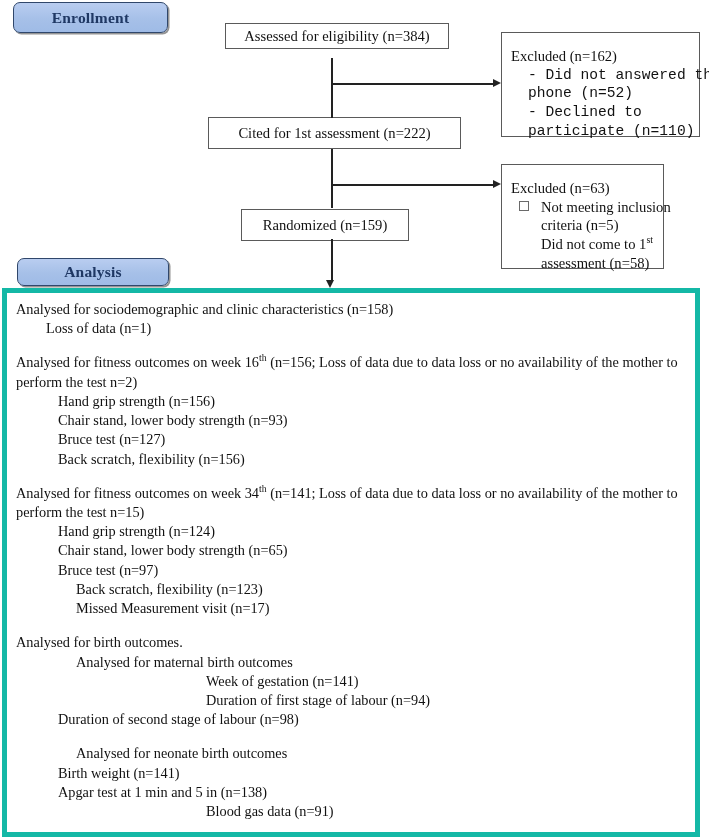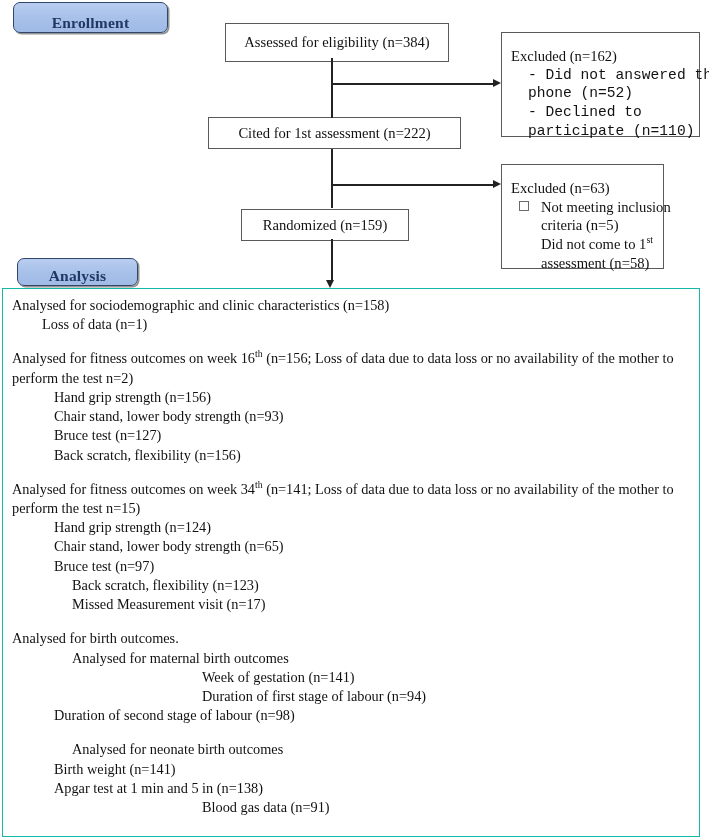--- a/index.html
+++ b/index.html
@@ -16,40 +16,40 @@
   
   .stage-badge{
     position:absolute;
     border-radius:7px;
     border:1px solid #30476b;
     background:linear-gradient(to bottom,#b9cdf0 0%,#a6c0e8 55%,#9fbbe6 100%);
     color:#1f3864;
     font-weight:bold;
     font-size:15.5px;
     letter-spacing:.2px;
-    display:flex;align-items:flex-end;justify-content:center;
+    display:flex;align-items:center;justify-content:center;
     box-shadow:1.5px 1.5px 0 rgba(60,60,60,.55);
     box-sizing:border-box;
   }
   #badge-enrollment{left:13px;top:2px;width:155px;height:31px;}
-  #badge-analysis{left:17px;top:258px;width:121px;height:28px;}
+  #badge-analysis{left:17px;top:258px;width:152px;height:28px;}
 
   
   .flow-box{
     position:absolute;
     border:1px solid #5a5a5a;
     background:#ffffff;
     box-sizing:border-box;
     font-size:14.6px;
     line-height:1.28;
   }
   .flow-box.center{display:flex;align-items:center;justify-content:center;text-align:center;}
   .flow-box.left{padding:14px 8px 6px 9px;text-align:left;}
 
-  #box-assessed{left:225px;top:23px;width:224px;height:39px;}
+  #box-assessed{left:225px;top:23px;width:224px;height:26px;}
   #box-cited{left:208px;top:117px;width:253px;height:32px;}
   #box-randomized{left:241px;top:209px;width:168px;height:32px;}
   #box-excluded-1{left:501px;top:32px;width:199px;height:105px;}
   #box-excluded-2{left:501px;top:164px;width:163px;height:105px;}
 
   .excl-line{white-space:nowrap;}
   .excl-indent{padding-left:17px;font-family:Liberation Mono, monospace;}
   .excl-bullet{position:relative;padding-left:30px;}
   .excl-bullet .sq{
     position:absolute;left:8px;top:3px;
@@ -70,21 +70,21 @@
   .arrow-down{
     position:absolute;width:0;height:0;
     border-left:4.5px solid transparent;
     border-right:4.5px solid transparent;
     border-top:8px solid #222;
   }
 
   
   #analysis-panel{
     position:absolute;left:2px;top:288px;width:698px;height:549px;
-    border:1px solid #14b8a6;
+    border:5px solid #14b8a6;
     background:#ffffff;
     box-sizing:border-box;
     padding:7px 8px 0 9px;
     font-size:14.3px;
     line-height:1.345;
   }
   .an-line{white-space:normal;}
   .an-line.nowrap{white-space:nowrap;}
   .an-gap{height:15px;}
   .ind-0{margin-left:0px;}

